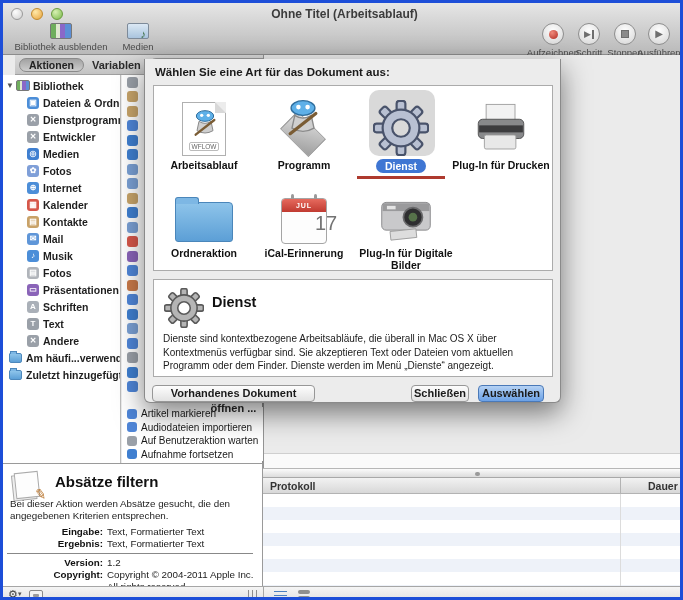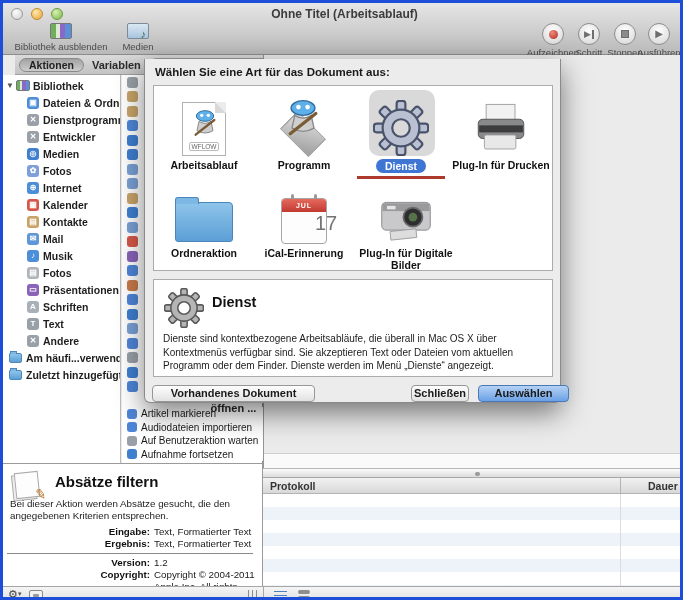--- a/index.html
+++ b/index.html
@@ -101,21 +101,21 @@
   .info-panel { position:absolute; left:0; top:460px; width:260px; height:123px; background:#fff;
                 border-top:1px solid #9a9a9a; border-right:1px solid #9a9a9a; overflow:hidden; }
   .doc-icon { position:absolute; left:8px; top:8px; width:34px; height:28px; }
   .doc-page { position:absolute; left:4px; top:0; width:24px; height:26px; background:#fdfdfd;
               border:1px solid #aaa; transform:rotate(-6deg);
               box-shadow:-3px 2px 0 -1px #eee, -3px 2px 0 0 #aaa; }
   .doc-pencil { position:absolute; right:-2px; bottom:-2px; font-size:14px; color:#b8742c; transform:rotate(8deg); }
   .info-title { position:absolute; left:52px; top:9px; font-size:15px; font-weight:bold; color:#111; }
   .info-desc { position:absolute; left:7px; top:34px; width:246px; font-size:9.8px; color:#222; line-height:12px; }
   .info-fields { position:absolute; left:0; top:62px; width:254px; font-size:9.8px; }
-  .if-row { display:flex; line-height:12px;margin-left:47px; }
+  .if-row { display:flex; line-height:12px; }
   .if-label { width:100px; text-align:right; font-weight:bold; color:#111; flex:0 0 100px; }
   .if-value { margin-left:4px; color:#222; flex:1; }
   .info-div { position:absolute; left:4px; top:89px; width:246px; border-top:1px solid #888; }
   .info-meta { top:93px; }
 
   
   .bottombar { position:absolute; top:583px; height:17px; background:linear-gradient(#f5f5f5,#dedede);
                border-top:1px solid #a6a6a6; }
   .bb-left { left:0; width:260px; }
   .bb-right { left:260px; width:423px; border-left:1px solid #a6a6a6; }
@@ -182,21 +182,21 @@
   .desc-box .gear-pos { position:absolute; left:10px; top:8px; }
   .desc-head { position:absolute; left:58px; top:14px; font-size:14.5px; font-weight:bold; color:#111; }
   .desc-body { position:absolute; left:9px; top:52px; width:384px; font-size:10px; color:#1c1c1c; line-height:13.5px; }
 
   .dlg-buttons { position:absolute; left:0; top:326px; width:100%; height:18px; }
   .btn { position:absolute; height:17px; border:1px solid #979797; border-radius:4px;
          background:linear-gradient(#fdfdfd,#e2e2e2); font-size:11px; font-weight:bold; color:#1a1a1a;
          text-align:center; line-height:15px; font-family:"Liberation Sans",sans-serif; }
   .btn-open { left:7px; width:163px; }
   .btn-close { left:266px; width:58px; }
-  .btn-choose { left:333px; width:91px; background:linear-gradient(#b5d2f4,#6ba1e6);
+  .btn-choose { left:333px; width:66px; background:linear-gradient(#b5d2f4,#6ba1e6);
                 border-color:#4a79b8; }
 </style>
 </head>
 <body>
 
 <div id="window">
 
   <div class="header">
     <div class="traffic">
       <span class="light close"></span>

